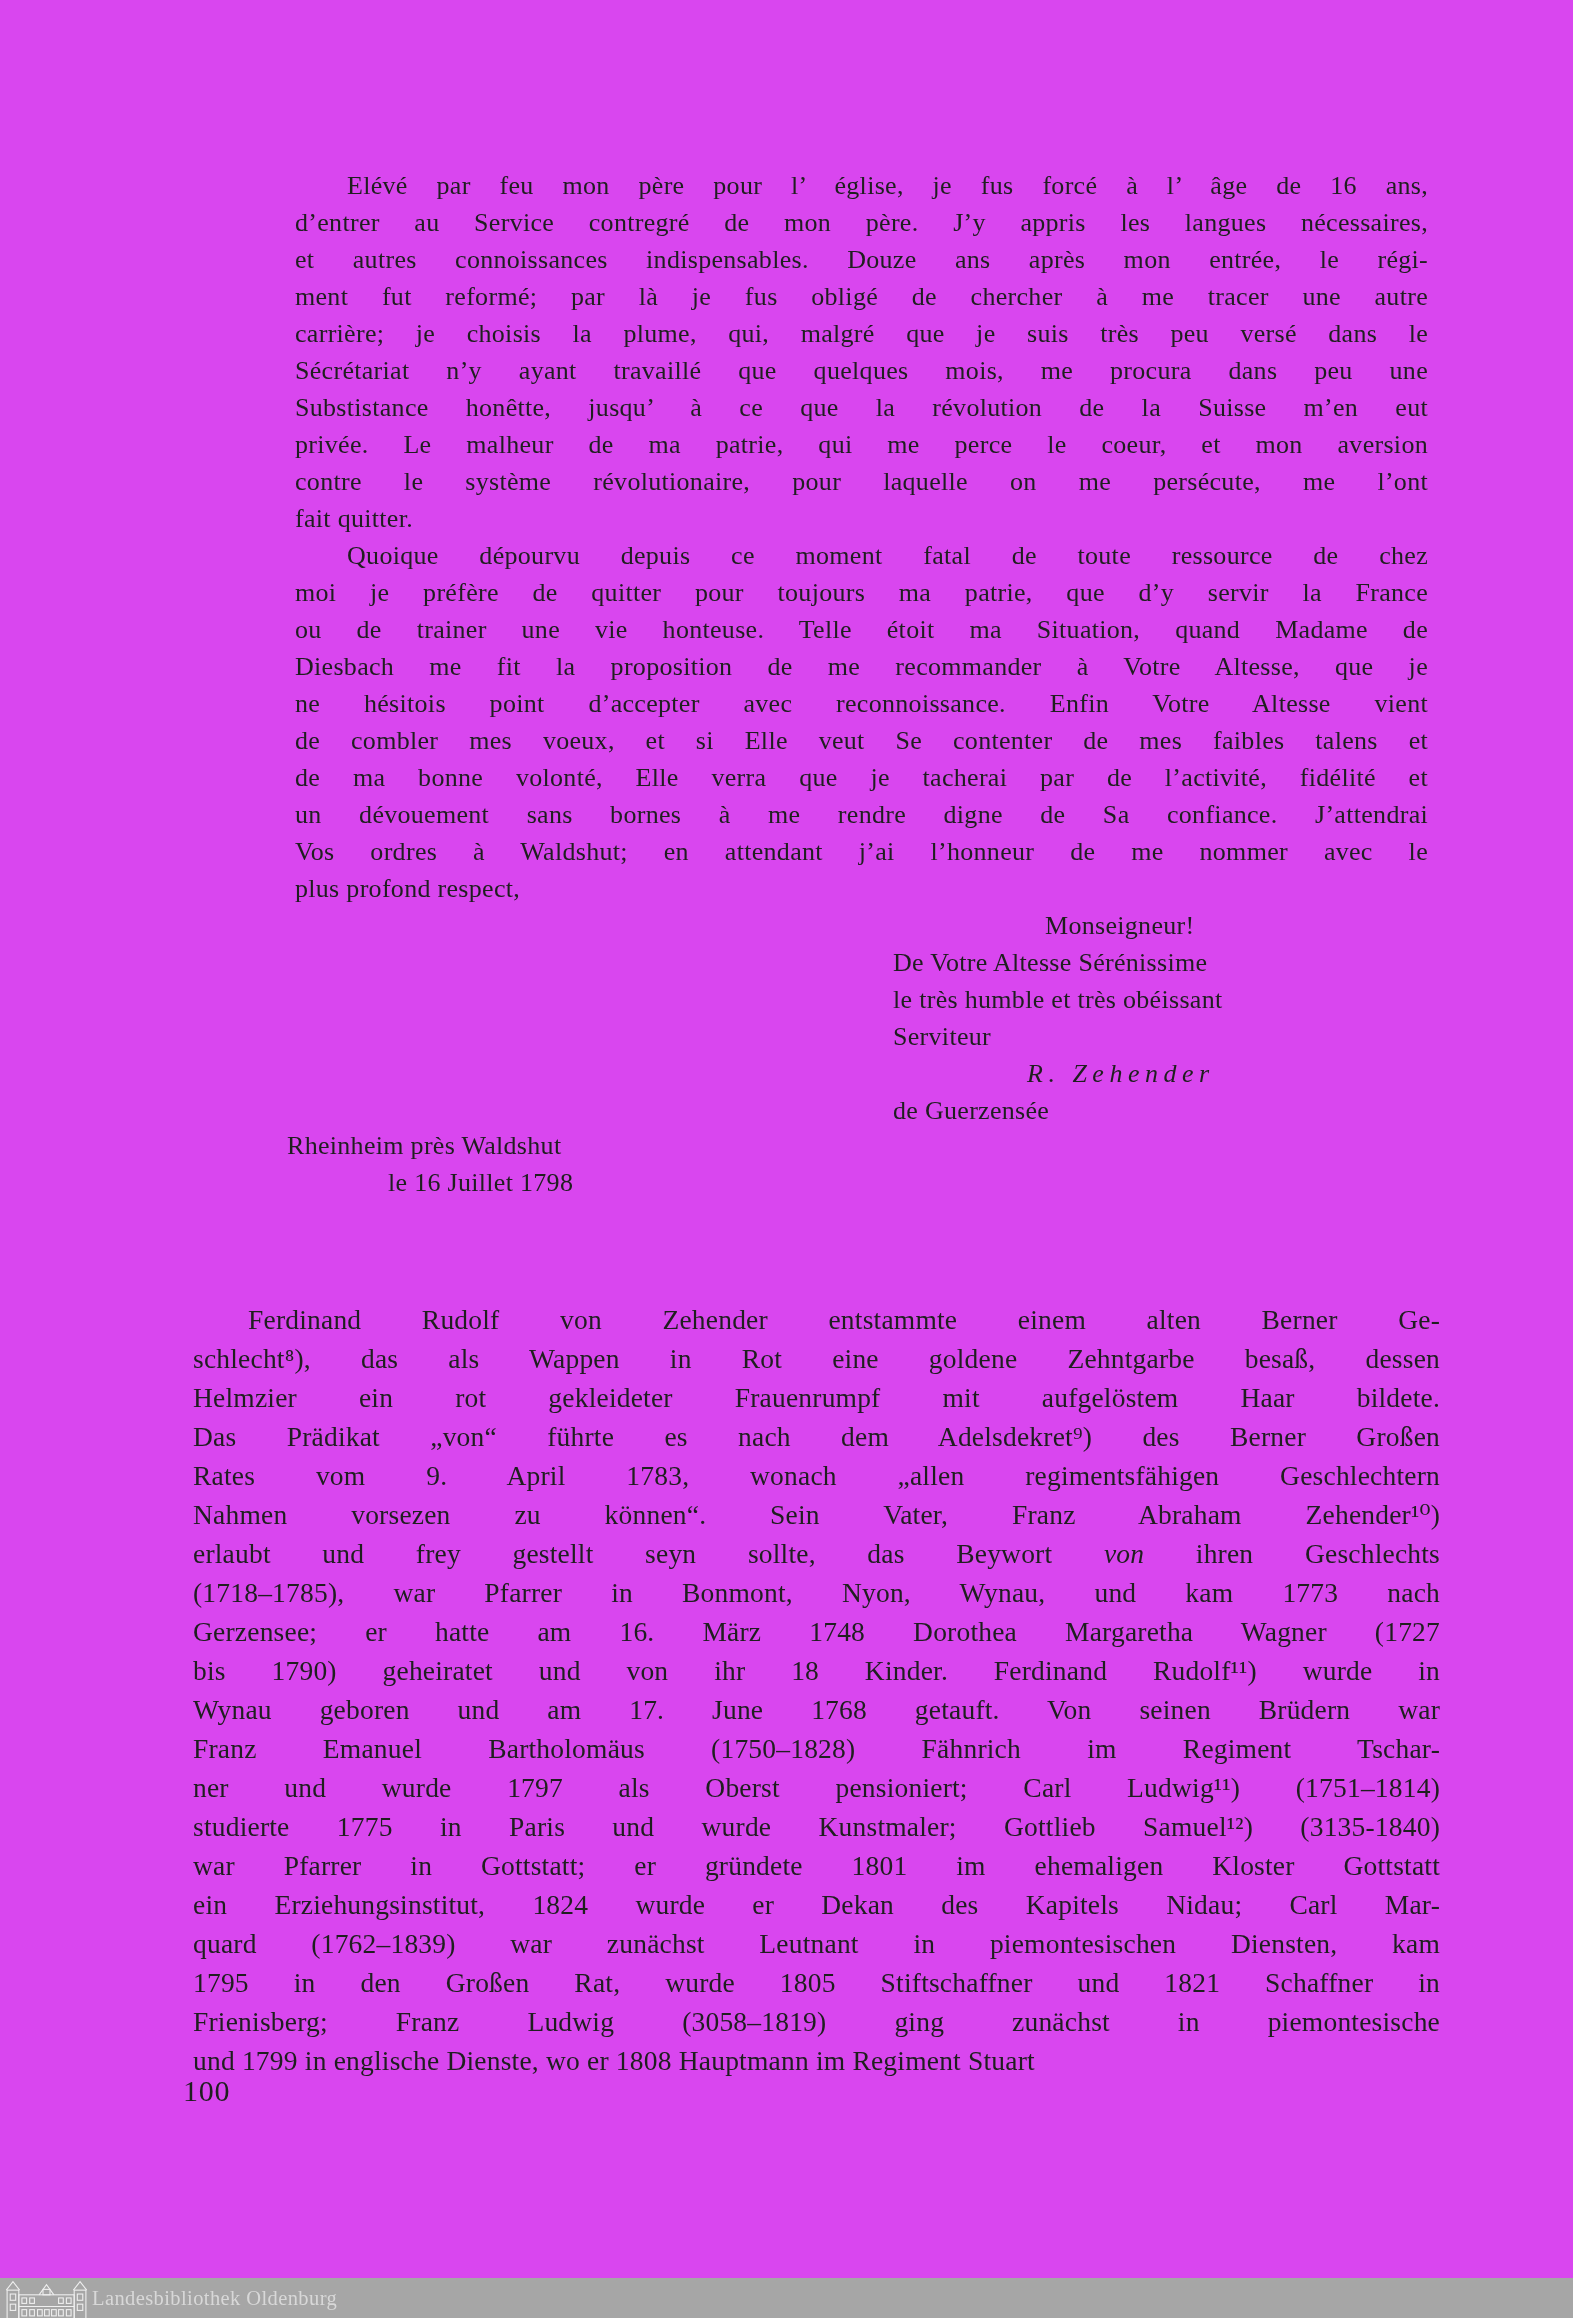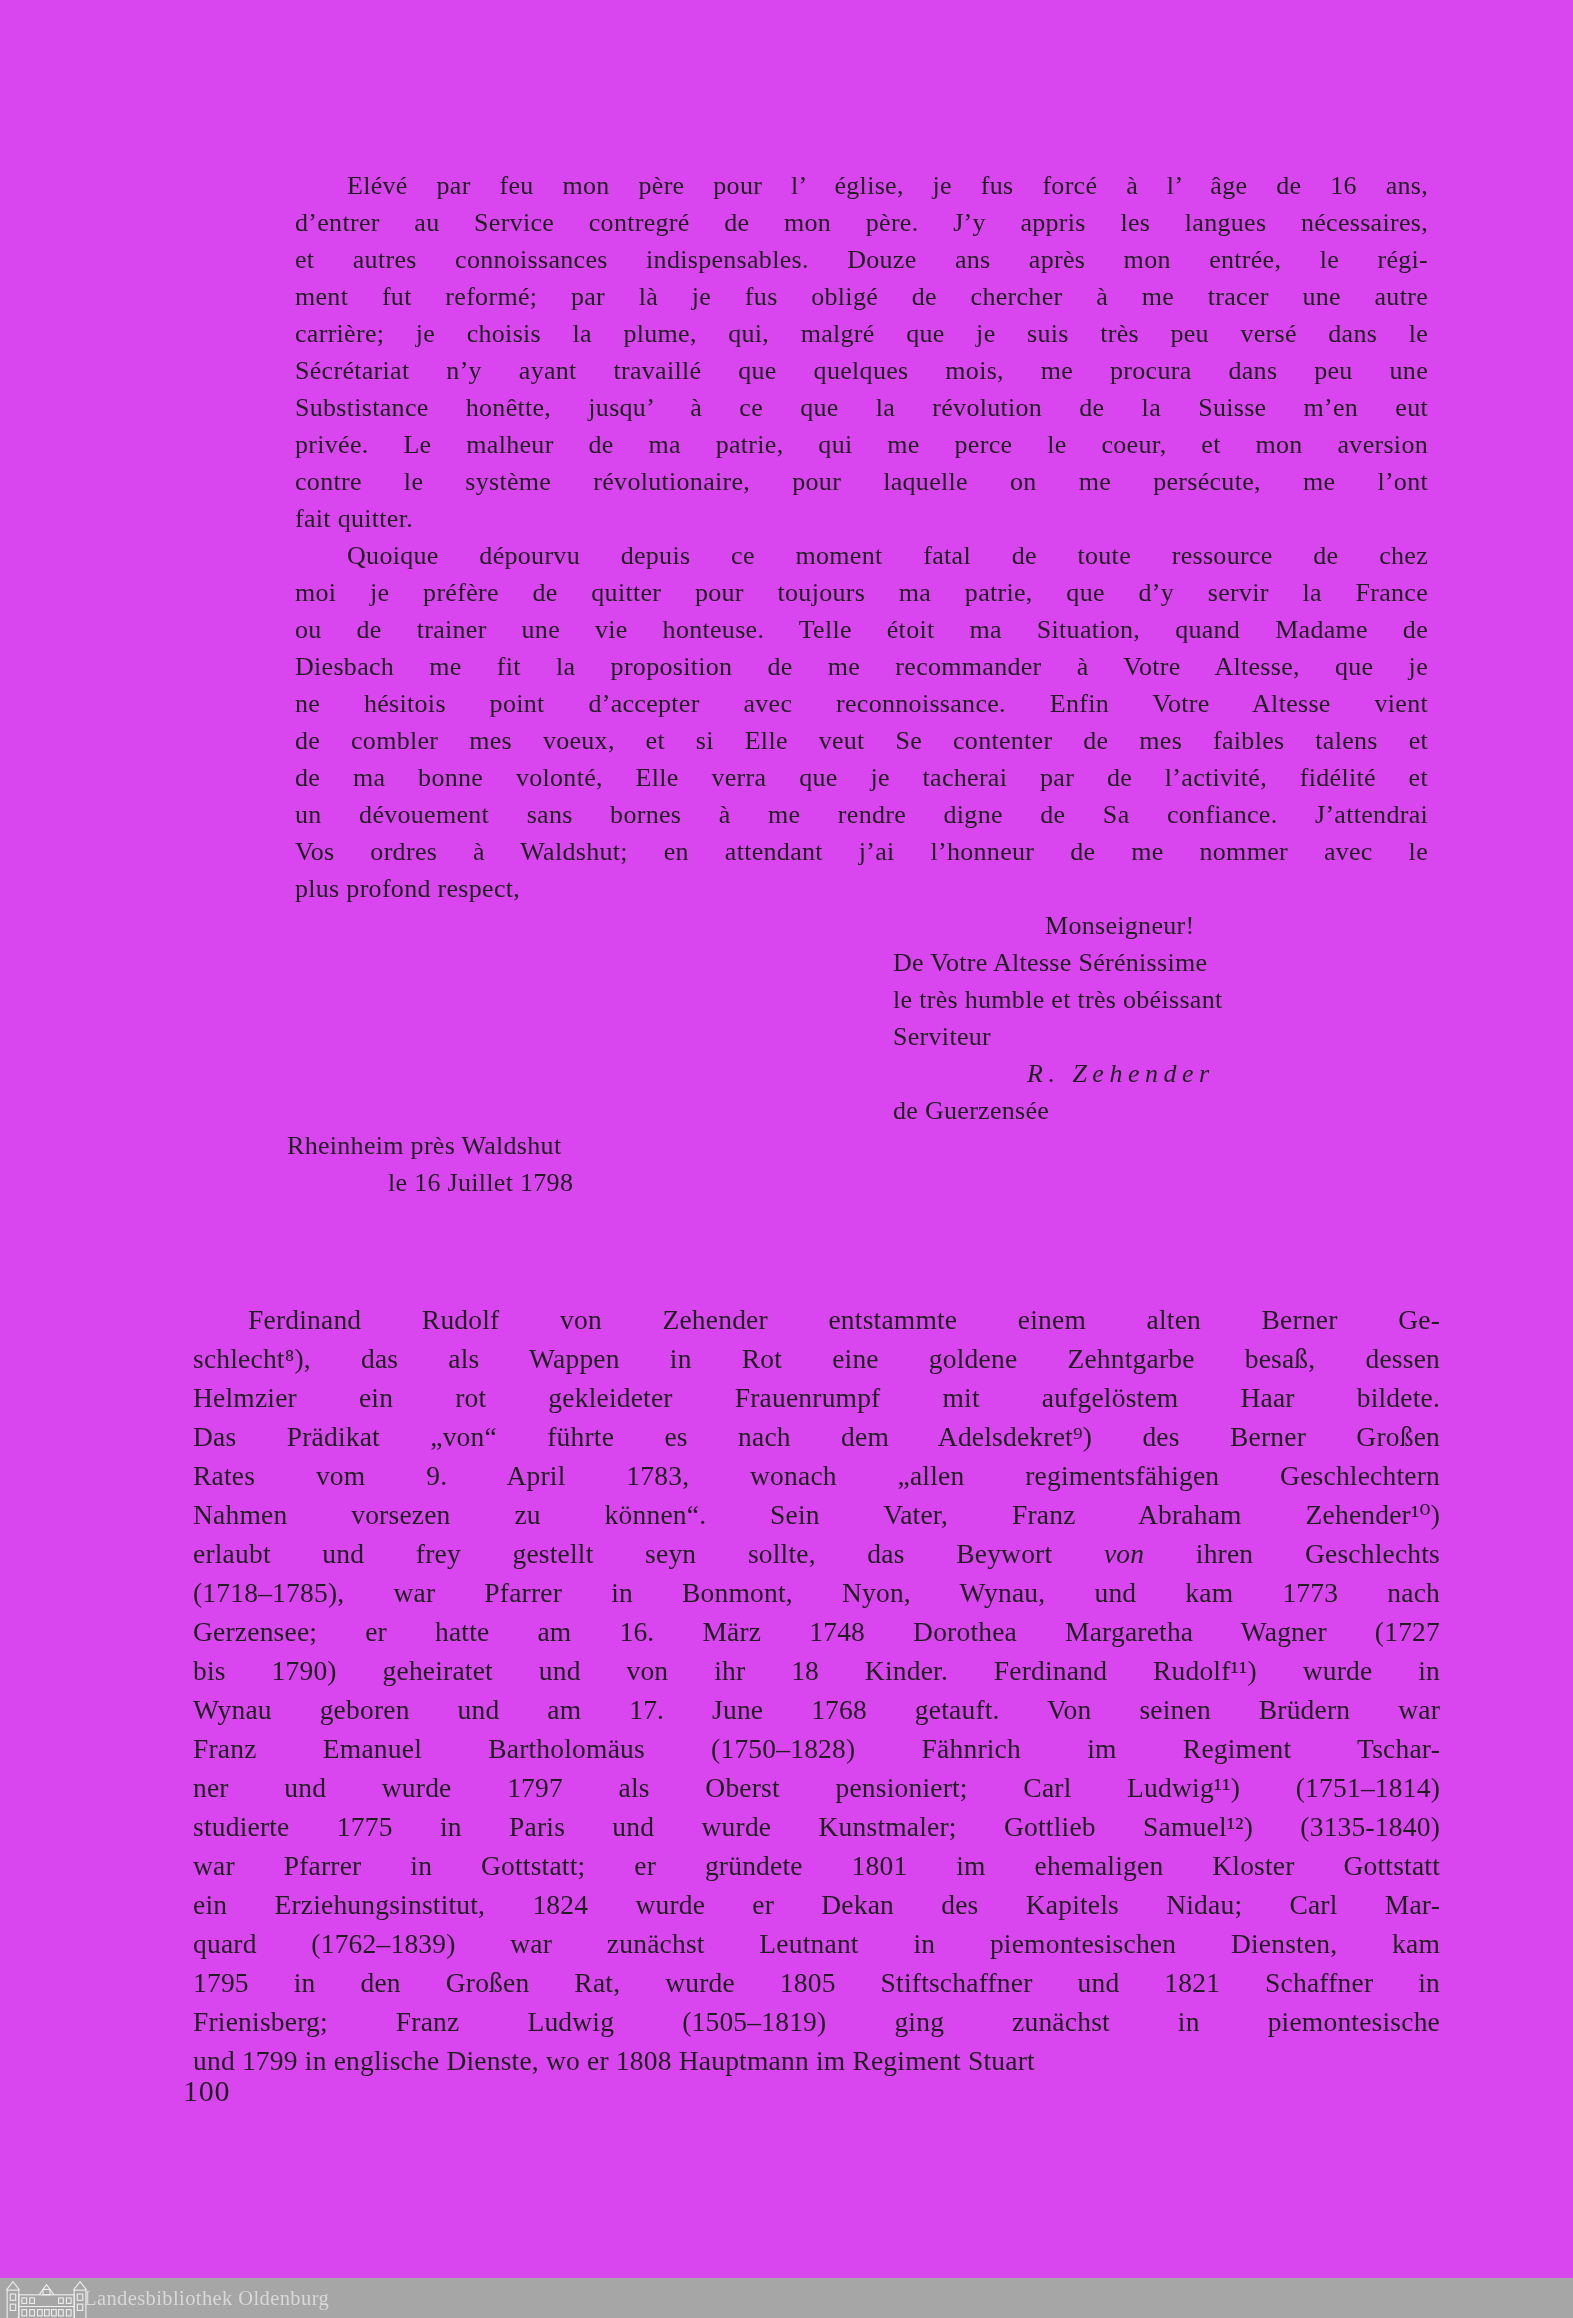--- a/index.html
+++ b/index.html
@@ -75,21 +75,21 @@
     width: 1574px; height: 41px;
     background: #a6a6a6;
   }
   .footer-logo {
     position: absolute;
     left: 4.7px; bottom: 0;
     width: 83px; height: 39px;
   }
   .footer-text {
     position: absolute;
-    left: 84px; top: 0;
+    left: 92px; top: 0;
     height: 41px;
     display: flex; align-items: center;
     font-size: 20.5px;
     color: #d8d8d8;
     letter-spacing: 0.4px;
   }
 </style>
 </head>
 <body>
 
@@ -148,21 +148,21 @@
       <div class="line">Gerzensee; er hatte am 16. März 1748 Dorothea Margaretha Wagner (1727</div>
       <div class="line">bis 1790) geheiratet und von ihr 18 Kinder. Ferdinand Rudolf¹¹) wurde in</div>
       <div class="line">Wynau geboren und am 17. June 1768 getauft. Von seinen Brüdern war</div>
       <div class="line">Franz Emanuel Bartholomäus (1750–1828) Fähnrich im Regiment Tschar-</div>
       <div class="line">ner und wurde 1797 als Oberst pensioniert; Carl Ludwig¹¹) (1751–1814)</div>
       <div class="line">studierte 1775 in Paris und wurde Kunstmaler; Gottlieb Samuel¹²) (3135-1840)</div>
       <div class="line">war Pfarrer in Gottstatt; er gründete 1801 im ehemaligen Kloster Gottstatt</div>
       <div class="line">ein Erziehungsinstitut, 1824 wurde er Dekan des Kapitels Nidau; Carl Mar-</div>
       <div class="line">quard (1762–1839) war zunächst Leutnant in piemontesischen Diensten, kam</div>
       <div class="line">1795 in den Großen Rat, wurde 1805 Stiftschaffner und 1821 Schaffner in</div>
-      <div class="line">Frienisberg; Franz Ludwig (1505–1819) ging zunächst in piemontesische</div>
+      <div class="line">Frienisberg; Franz Ludwig (3058–1819) ging zunächst in piemontesische</div>
       <div class="line">und 1799 in englische Dienste, wo er 1808 Hauptmann im Regiment Stuart</div>
     </div>
 
   <div class="page-number">100</div>
 
   <div class="footer-bar">
     <svg class="footer-logo" viewBox="0 0 105 50" fill="none" stroke="#efefef" stroke-width="1.4">
 
       <rect x="2" y="13" width="15" height="37"></rect>
       <polyline points="1,13 9.5,2 18,13"></polyline>

